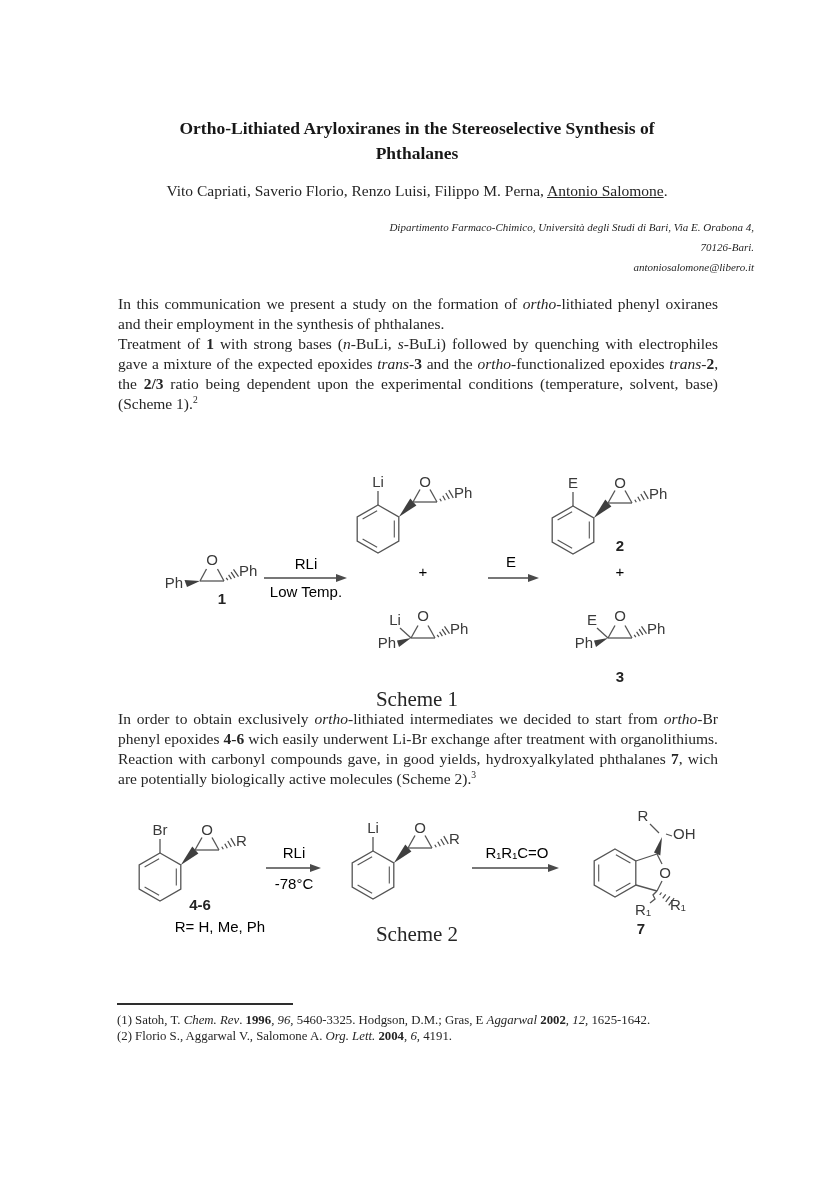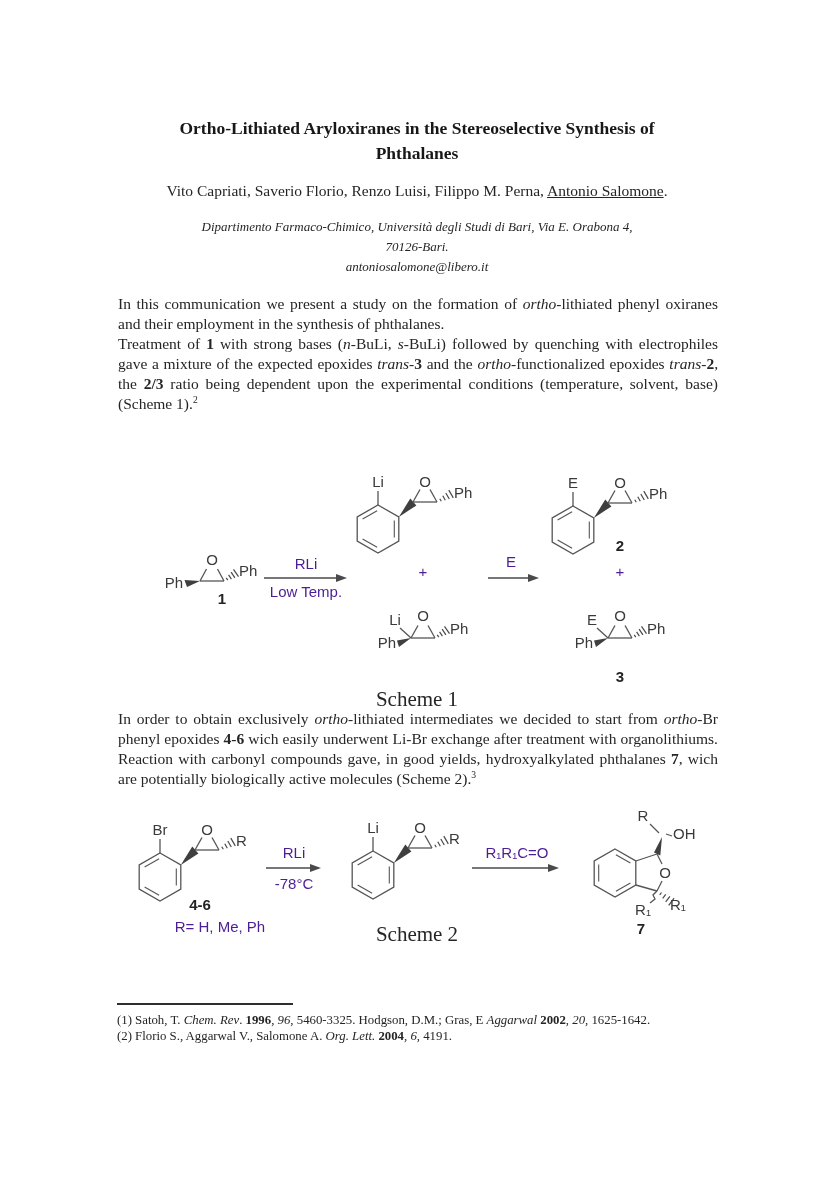--- a/index.html
+++ b/index.html
@@ -12,38 +12,38 @@
   .title{
     left:80px;top:116px;width:674px;text-align:center;
     font-size:17.5px;font-weight:bold;line-height:25px;color:#171717;
   }
   .title span{display:block;}
   .authors{
     left:80px;top:181px;width:674px;text-align:center;
     font-size:15.5px;line-height:20px;
   }
   .affil{
-    left:80px;top:217px;width:674px;text-align:center;
-    font-style:italic;font-size:13px;line-height:20px;
+    left:80px;top:217px;width:674px;text-align:right;
+    font-style:italic;font-size:11px;line-height:20px;
   }
   .bodytext{
     left:118px;width:600px;font-size:15.5px;line-height:20px;
     text-align:justify;
   }
   .bodytext p{margin:0;}
   sup{font-size:0.62em;vertical-align:super;line-height:0;}
   .it{font-style:italic;}
   .bd{font-weight:bold;}
   .un{text-decoration:underline;}
   .caption{
     left:117px;width:600px;text-align:center;font-size:21px;
   }
   .slabel{
     font-family:"Liberation Sans","DejaVu Sans",sans-serif;
-    font-size:15px;color:#4c1d95;text-align:center;line-height:16px;
+    font-size:15px;color:#000000;text-align:center;line-height:16px;
   }
   .struct line,.struct polyline,.struct .ring{stroke:#555;stroke-width:1.3;fill:none;}
   .struct .inner{stroke:#555;stroke-width:1.1;}
   .struct .hash{stroke:#4a4a4a;stroke-width:1.2;}
   .struct .wedge{fill:#3f3f3f;stroke:none;}
   .struct text{
     font-family:"Liberation Sans","DejaVu Sans",sans-serif;
     font-size:15px;fill:#3a3a3a;
   }
   .struct text.num{font-weight:bold;fill:#242424;}
@@ -261,17 +261,17 @@
     <text x="93" y="117">R₁</text>
     <polyline points="80,98 76,102 78,106 73,110"></polyline>
     <text x="66" y="122" text-anchor="middle">R₁</text>
     <text class="num" x="64" y="141" text-anchor="middle">7</text>
   </svg>
 
   <div class="abs caption" style="top:922px;">Scheme 2</div>
 
   <div class="abs fnrule"></div>
   <div class="abs footnotes">
-    <p><span>(1) Satoh, T. </span><span class="it">Chem. Rev</span><span>. </span><span class="bd">1996</span><span>, </span><span class="it">96</span><span>, 5460-3325. Hodgson, D.M.; Gras, E </span><span class="it">Aggarwal</span><span> </span><span class="bd">2002</span><span>, </span><span class="it">20</span><span>, 1625-1642.</span></p>
+    <p><span>(1) Satoh, T. </span><span class="it">Chem. Rev</span><span>. </span><span class="bd">1996</span><span>, </span><span class="it">96</span><span>, 5460-3325. Hodgson, D.M.; Gras, E </span><span class="it">Aggarwal</span><span> </span><span class="bd">2002</span><span>, </span><span class="it">12</span><span>, 1625-1642.</span></p>
     <p><span>(2) Florio S., Aggarwal V., Salomone A. </span><span class="it">Org. Lett.</span><span> </span><span class="bd">2004</span><span>, </span><span class="it">6</span><span>, 4191.</span></p>
   </div>
 
 </div>
 
 </body></html>

